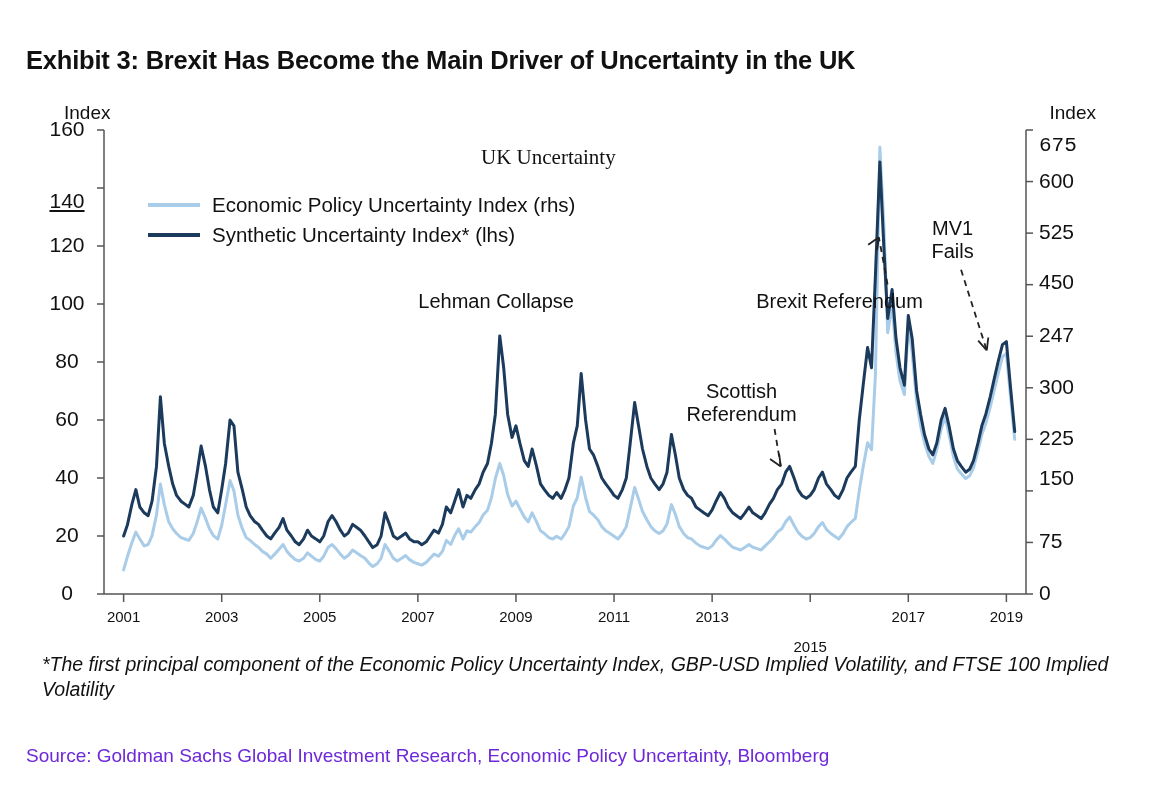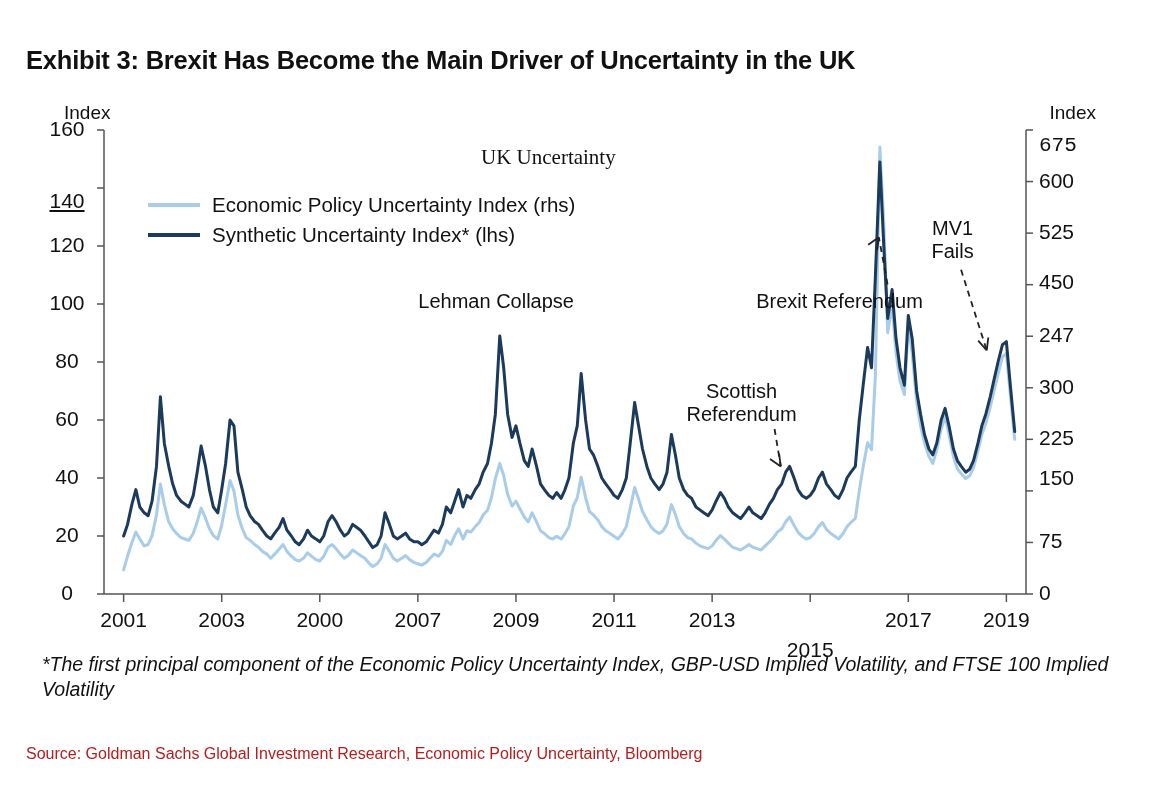--- a/index.html
+++ b/index.html
@@ -54,21 +54,21 @@
     position: absolute;
     font-size: 21px;
     color: #111111;
     text-align: center;
     white-space: nowrap;
   }
   .tick-left  { width: 46px; }
   .tick-right { width: 52px; text-align: left; }
   .tick-x {
     position: absolute;
-    font-size: 21px;
+    font-size: 15px;
     color: #111111;
     text-align: center;
     white-space: nowrap;
     width: 70px;
   }
 
   #chart-inner-title {
     position: absolute;
     left: 455px;
     top: 45px;
@@ -115,22 +115,22 @@
     width: 1070px;
     font-size: 19.5px;
     font-style: italic;
     color: #111111;
     line-height: 1.28;
   }
   #source {
     position: absolute;
     left: 26px;
     top: 745px;
-    font-size: 16px;
-    color: #b91c1c;
+    font-size: 19px;
+    color: #6d28d9;
     white-space: nowrap;
   }
 </style>
 </head>
 <body>
 
 <div id="page">
 
   <div id="exhibit-title">Exhibit 3: Brexit Has Become the Main Driver of Uncertainty in the UK</div>
 
@@ -222,21 +222,21 @@
         <div class="tick-label tick-right" style="left: 1013px; top: 366px;">150</div>
         <div class="tick-label tick-right" style="left: 1013px; top: 326.333px;">225</div>
         <div class="tick-label tick-right" style="left: 1013px; top: 274.778px;">300</div>
         <div class="tick-label tick-right" style="left: 1013px; top: 223.222px;">247</div>
         <div class="tick-label tick-right" style="left: 1013px; top: 170px;">450</div>
         <div class="tick-label tick-right" style="left: 1013px; top: 120.111px;">525</div>
         <div class="tick-label tick-right" style="left: 1013px; top: 68.5556px;">600</div>
         <div class="tick-label tick-right" style="left: 1013px; top: 34px; font-family: Liberation Mono, monospace;">675</div>
         <div class="tick-x" style="left: 62.617px; top: 508px;">2001</div>
         <div class="tick-x" style="left: 160.702px; top: 508px;">2003</div>
-        <div class="tick-x" style="left: 258.787px; top: 508px;">2000</div>
+        <div class="tick-x" style="left: 258.787px; top: 508px;">2005</div>
         <div class="tick-x" style="left: 356.872px; top: 508px;">2007</div>
         <div class="tick-x" style="left: 454.957px; top: 508px;">2009</div>
         <div class="tick-x" style="left: 553.043px; top: 508px;">2011</div>
         <div class="tick-x" style="left: 651.128px; top: 508px;">2013</div>
         <div class="tick-x" style="left: 749.213px; top: 508px; margin-top: 30px;">2015</div>
         <div class="tick-x" style="left: 847.298px; top: 508px;">2017</div>
         <div class="tick-x" style="left: 945.383px; top: 508px;">2019</div>
       </div>
     <div id="annotation-labels">
         <div class="annotation center" style="left: 392.34px; top: 189.6px;">Lehman Collapse</div>

